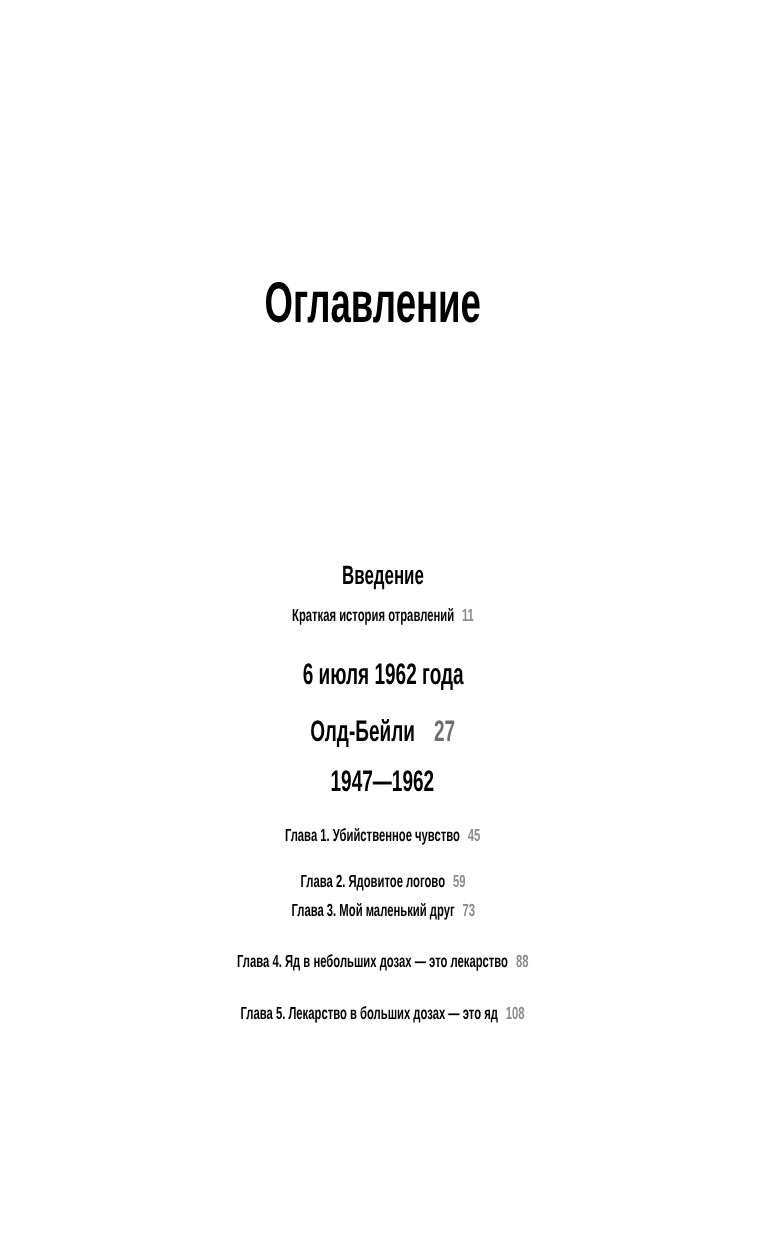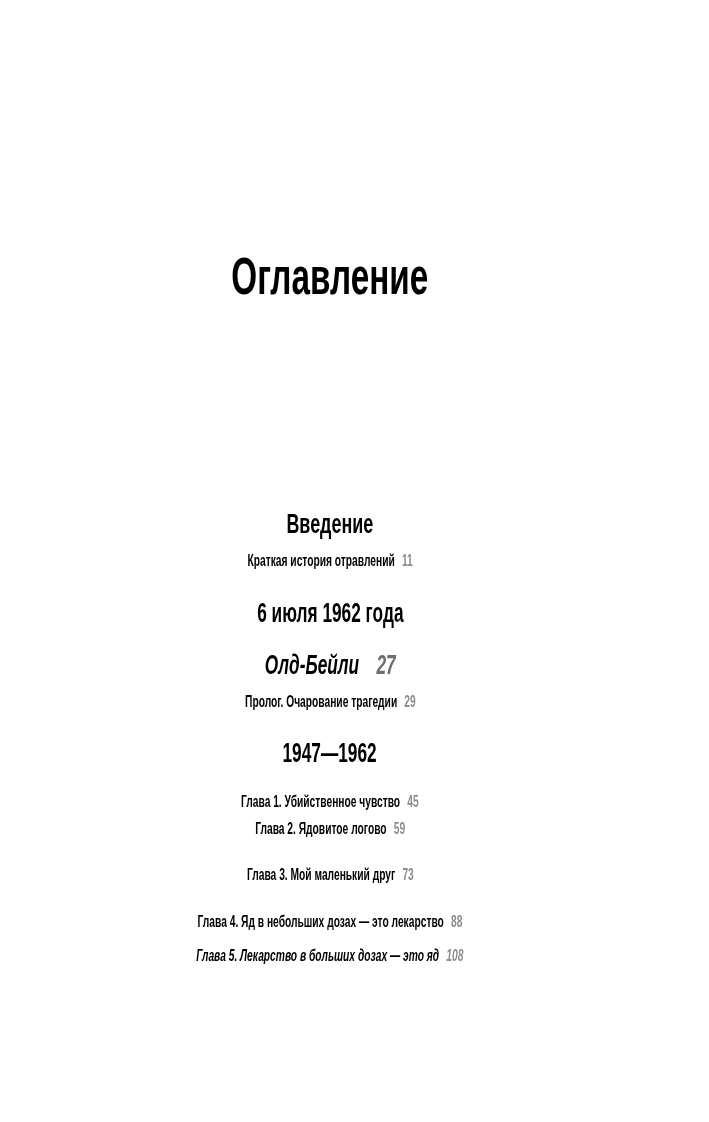--- a/index.html
+++ b/index.html
@@ -12,20 +12,21 @@
   }
 
   body {
     font-family: "Liberation Sans", "DejaVu Sans", sans-serif;
     font-weight: 700;
     color: #000000;
   }
 
   .page-content {
     width: 660px;
+    padding-left: 18px;
   }
 
   
   .toc-title {
     margin-top: 248px;
     font-size: 52px;
     line-height: 56px;
     text-align: center;
     font-weight: 700;
     letter-spacing: 0;
@@ -40,24 +41,24 @@
   }
 
   .toc-list { width: 660px; }
 
   .entry { text-align: center; }
 
   .entry.part { font-size: 27px; line-height: 42px; }
   .entry.item { font-size: 16px; line-height: 26px; }
 
   
-  .toc-list .entry:nth-child(1)  { margin-top: 199px; font-size: 28px; }
+  .toc-list .entry:nth-child(1)  { margin-top: 199px; font-size: 24px; }
   .toc-list .entry:nth-child(2)  { margin-top: 3px;  }
   .toc-list .entry:nth-child(3)  { margin-top: 18px; }
-  .toc-list .entry:nth-child(4)  { margin-top: 10px; font-style: italic; }
+  .toc-list .entry:nth-child(4)  { margin-top: 10px; }
   .toc-list .entry:nth-child(5)  { margin-top: 3px;  }
   .toc-list .entry:nth-child(6)  { margin-top: 17px; }
   .toc-list .entry:nth-child(7)  { margin-top: 15px; }
   .toc-list .entry:nth-child(8)  { margin-top: 1px;  }
   .toc-list .entry:nth-child(9)  { margin-top: 20px;  }
   .toc-list .entry:nth-child(10) { margin-top: 21px;  }
   .toc-list .entry:nth-child(11) { margin-top: 8px; font-style: italic;  }
   .toc-list .entry:nth-child(12) { margin-top: 8px;  }
 
   
@@ -75,21 +76,20 @@
   <div class="toc-list">
 
     <div class="entry part"><span class="cond"><span class="label">Введение</span></span></div>
 
     <div class="entry item"><span class="cond"><span class="label">Краткая история отравлений</span><span class="num">11</span></span></div>
 
     <div class="entry part"><span class="cond"><span class="label">6 июля 1962 года</span></span></div>
 
     <div class="entry part"><span class="cond"><span class="label">Олд-Бейли</span><span class="num">27</span></span></div>
 
-    <div class="entry item"><span class="cond"><span class="label">Пролог. Очарование трагедии</span><span class="num">29</span></span></div>
 
     <div class="entry part"><span class="cond"><span class="label">1947—1962</span></span></div>
 
 
     <div class="entry item"><span class="cond"><span class="label">Глава 1. Убийственное чувство</span><span class="num">45</span></span></div>
 
     <div class="entry item"><span class="cond"><span class="label">Глава 2. Ядовитое логово</span><span class="num">59</span></span></div>
 
     <div class="entry item"><span class="cond"><span class="label">Глава 3. Мой маленький друг</span><span class="num">73</span></span></div>
 

